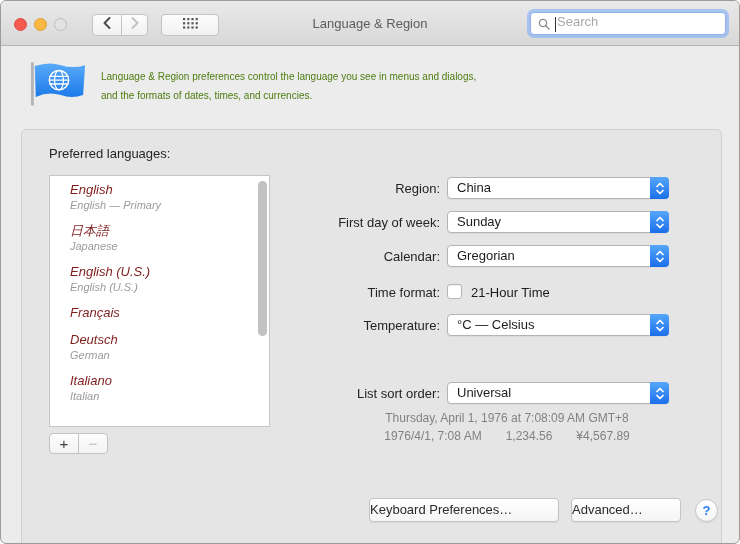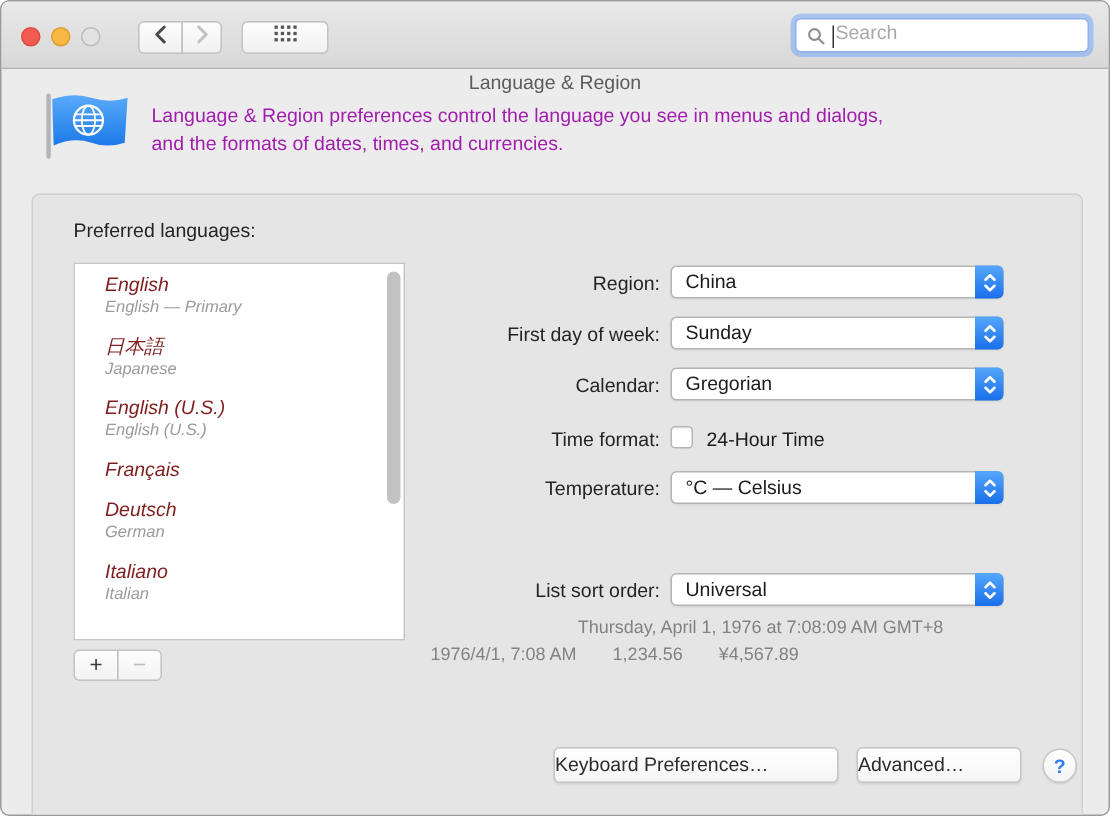--- a/index.html
+++ b/index.html
@@ -5,21 +5,21 @@
   html,body{margin:0;padding:0;width:740px;height:544px;background:#fff;}
   *{box-sizing:border-box;font-family:"Liberation Sans","DejaVu Sans",sans-serif;}
 
   .window{position:relative;width:740px;height:544px;background:#ececec;
     border:1px solid #9b9b9b;border-radius:6px;overflow:hidden;}
 
   
   .titlebar{position:absolute;left:0;top:0;right:0;height:45px;
     background:linear-gradient(#e9e9e9,#d8d8d8);border-bottom:1px solid #b4b4b4;}
   .title{position:absolute;left:0;right:0;top:0;height:45px;line-height:45px;
-    text-align:center;font-size:13px;color:#5c5c5c;pointer-events:none;margin-top:31px;}
+    text-align:center;font-size:13px;color:#5c5c5c;pointer-events:none;}
   .traffic{position:absolute;left:13px;top:17px;display:flex;gap:7px;}
   .light{width:13px;height:13px;border-radius:50%;}
   .light.red{background:#f35b51;border:1px solid #dd4a41;}
   .light.yellow{background:#f8b843;border:1px solid #dd9f33;}
   .light.gray{background:#e2e2e2;border:1px solid #bcbcbc;}
   .navgroup{position:absolute;left:91px;top:13px;display:flex;}
   .navbtn{width:30px;height:22px;background:linear-gradient(#fdfdfd,#f1f1f1);
     border:1px solid #c3c3c3;display:flex;align-items:center;justify-content:center;}
   .navbtn.back{border-radius:4px 0 0 4px;}
   .navbtn.fwd{border-radius:0 4px 4px 0;margin-left:-1px;width:27px;}
@@ -31,21 +31,21 @@
     box-shadow:0 0 0 3px rgba(116,169,248,0.55);}
   .searchfield svg{position:absolute;left:7px;top:5px;}
   .searchfield input{position:absolute;left:0;top:0;width:100%;height:100%;
     border:none;background:transparent;outline:none;padding:0 4px 4px 26px;
     font-size:13px;color:#222;}
   .searchfield input::placeholder{color:#a9a9a9;}
   .caret{position:absolute;left:24px;top:4px;width:1px;height:15px;background:#333;}
 
   
   .flag{position:absolute;left:28px;top:60px;}
-  .headertext{position:absolute;left:100px;top:66px;font-size:13px;line-height:19px;color:#a21caf;}
+  .headertext{position:absolute;left:100px;top:66px;font-size:10px;line-height:19px;color:#4d7c0f;}
 
   
   .pane{position:absolute;left:20px;top:128px;width:701px;height:446px;
     background:#e5e5e5;border:1px solid #d0d0d0;border-radius:5px;}
   .pref-label{position:absolute;left:27px;top:16px;font-size:13px;color:#252525;}
   .langlist{position:absolute;left:27px;top:45px;width:221px;height:252px;
     background:#fff;border:1px solid #c6c6c6;overflow:hidden;}
   .lang-item{padding:6px 0 5px 20px;}
   .lang-name{font-size:13px;line-height:16px;color:#7f1d1d;font-style:italic;}
   .lang-sub{font-size:11px;line-height:14px;color:#9b9b9b;font-style:italic;}
@@ -66,21 +66,21 @@
   .popup-value{position:absolute;left:9px;top:0;line-height:20px;font-size:13px;color:#1b1b1b;}
   .popup-cap{position:absolute;right:-1px;top:-1px;bottom:-1px;width:19px;
     background:linear-gradient(#56a7fb,#1a6fea);border-radius:0 4px 4px 0;
     display:flex;align-items:center;justify-content:center;}
   .checkbox{position:absolute;left:425px;top:3px;width:15px;height:15px;background:#fff;
     border:1px solid #b6b6b6;border-radius:3px;box-shadow:inset 0 1px 1px rgba(0,0,0,0.05);}
   .checkbox-label{position:absolute;left:449px;line-height:23px;font-size:13px;color:#1b1b1b;}
 
   .preview{position:absolute;left:265px;top:281px;width:440px;text-align:center;
     font-size:12px;color:#828282;}
-  .preview-line2{display:flex;justify-content:flex-start;gap:24px;margin-top:4px;}
+  .preview-line2{display:flex;justify-content:center;gap:24px;margin-top:4px;}
 
   
   .btn{position:absolute;height:24px;background:linear-gradient(#ffffff,#f5f5f5);
     border:1px solid #c4c4c4;border-radius:4px;font-size:13px;color:#2b2b2b;
     text-align:left;line-height:22px;box-shadow:0 1px 1px rgba(0,0,0,0.06);}
   .kb-btn{left:368px;top:497px;width:190px;}
   .adv-btn{left:570px;top:497px;width:110px;}
   .help-btn{position:absolute;left:694px;top:498px;width:23px;height:23px;border-radius:50%;
     background:linear-gradient(#ffffff,#f4f4f4);border:1px solid #c6c6c6;
     box-shadow:0 1px 1px rgba(0,0,0,0.08);
@@ -237,21 +237,21 @@
               <polyline points="2,5.5 5,2.5 8,5.5" fill="none" stroke="#fff" stroke-width="1.7" stroke-linecap="round" stroke-linejoin="round"></polyline>
               <polyline points="2,9.5 5,12.5 8,9.5" fill="none" stroke="#fff" stroke-width="1.7" stroke-linecap="round" stroke-linejoin="round"></polyline>
             </svg>
         </span>
       </div>
     </div>
 
     <div class="row" style="top:151px">
       <span class="row-label">Time format:</span>
       <div class="checkbox"></div>
-      <span class="checkbox-label">24-Hour Time</span>
+      <span class="checkbox-label">21-Hour Time</span>
     </div>
 
     <div class="row" style="top:184px">
       <span class="row-label">Temperature:</span>
       <div class="popup">
         <span class="popup-value">°C — Celsius</span>
         <span class="popup-cap">
           <svg width="10" height="15" viewBox="0 0 10 15">
               <polyline points="2,5.5 5,2.5 8,5.5" fill="none" stroke="#fff" stroke-width="1.7" stroke-linecap="round" stroke-linejoin="round"></polyline>
               <polyline points="2,9.5 5,12.5 8,9.5" fill="none" stroke="#fff" stroke-width="1.7" stroke-linecap="round" stroke-linejoin="round"></polyline>

